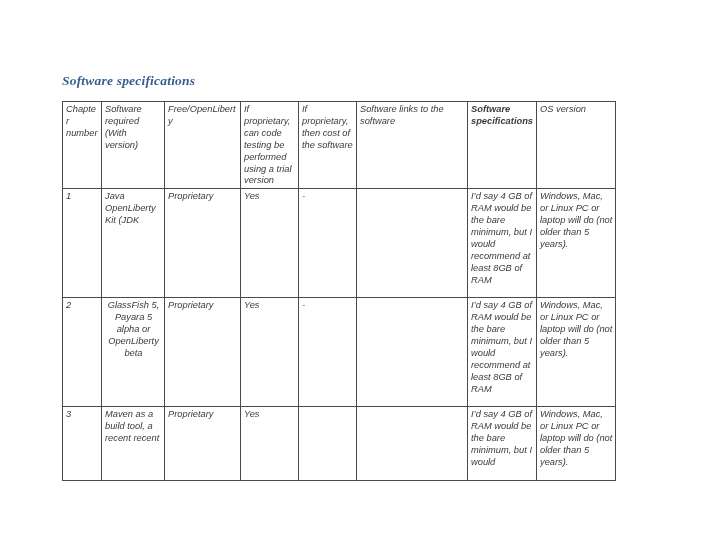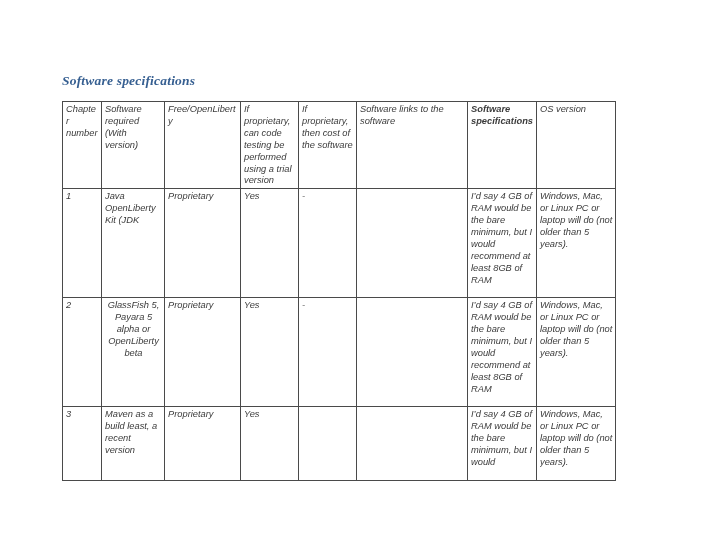--- a/index.html
+++ b/index.html
@@ -107,21 +107,21 @@
         <td>-</td>
         <td></td>
         <td>I’d say 4 GB of RAM would be the bare minimum, but I would recommend at least 8GB of RAM</td>
         <td>Windows, Mac, or Linux PC or laptop will do (not older than 5 years).</td>
       </tr>
       <tr class="row-3">
         <td>
             <div class="clip">3</div>
           </td>
         <td>
-            <div class="clip">Maven as a build least, a recent version</div>
+            <div class="clip">Maven as a build tool, a recent recent</div>
           </td>
         <td>
             <div class="clip">Proprietary</div>
           </td>
         <td>
             <div class="clip">Yes</div>
           </td>
         <td>
             <div class="clip"></div>
           </td>

